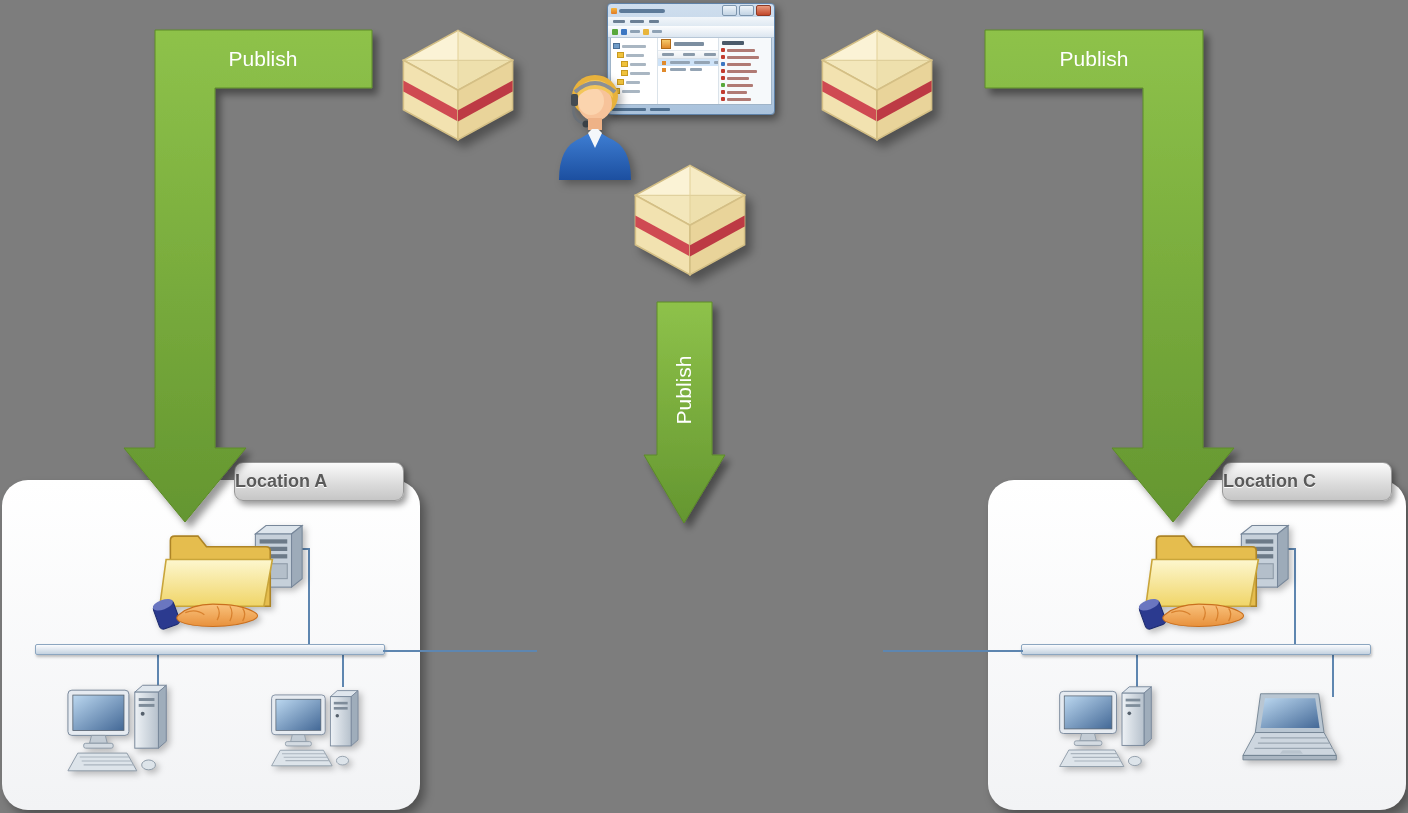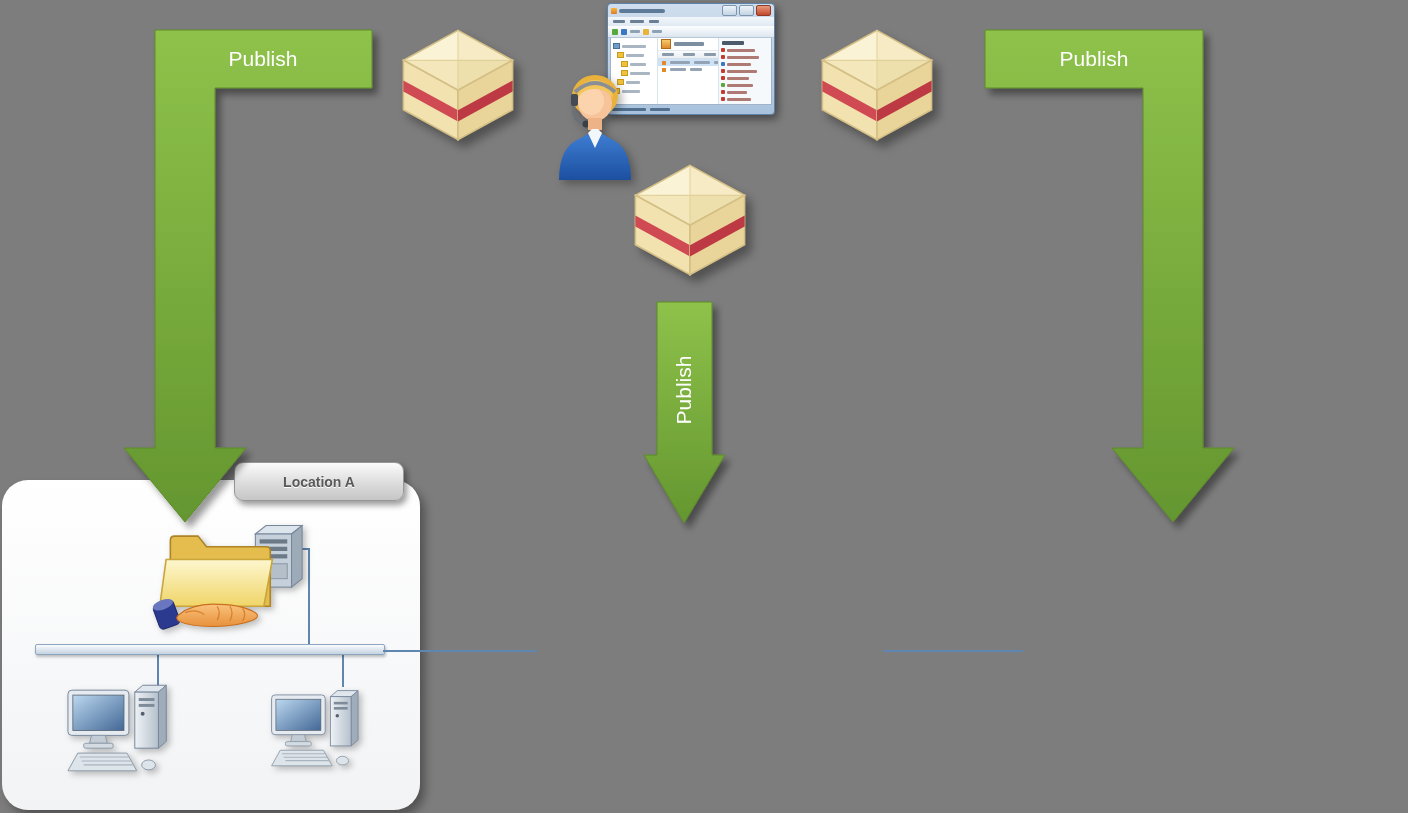--- a/index.html
+++ b/index.html
@@ -8,22 +8,22 @@
 
   
   .location{position:absolute;top:462px;width:420px;height:351px;}
   .loc-a{left:2px;} .loc-b{left:502px;} .loc-c{left:988px;}
   .panel{position:absolute;left:0;top:18px;width:418px;height:330px;border-radius:26px;
          background:linear-gradient(180deg,#ffffff,#f2f3f5);
          box-shadow:5px 6px 10px rgba(0,0,0,0.35);}
   .loc-tab{position:absolute;top:0;width:168px;height:37px;border-radius:9px;
            background:linear-gradient(180deg,#fbfbfb,#dcdcdc 55%,#c6c6c6);
            border:1px solid #979797;box-shadow:3px 4px 6px rgba(0,0,0,0.4);
-           display:flex;align-items:center;justify-content:center;
-           font-size:14px;font-weight:bold;color:#5a5a5a;text-shadow:0 1px 0 #ffffff;}
+           display:flex;align-items:center;justify-content:flex-start;
+           font-size:18px;font-weight:bold;color:#5a5a5a;text-shadow:0 1px 0 #ffffff;}
   .loc-a .loc-tab{left:232px;} .loc-b .loc-tab{left:234px;} .loc-c .loc-tab{left:234px;}
 
   .vline{position:absolute;width:2px;background:#5e86b0;}
   .hline{position:absolute;height:2px;background:#5e86b0;}
   .bus-bar{position:absolute;left:33px;top:182px;width:348px;height:9px;
            background:linear-gradient(180deg,#fbfcfe,#c4d2e0);
            border:1px solid #8ca6c0;border-radius:2px;
            box-shadow:1px 2px 3px rgba(0,0,0,0.25);}
   .bus-gap{position:absolute;top:650px;height:2px;background:#5e86b0;}
 
@@ -201,20 +201,40 @@
       </svg>
     <svg class="comp" style="left:266px;top:226px;" width="104" height="83" viewBox="0 0 120 96">
         <use href="#pc-sym"></use>
       </svg>
     <div class="loc-tab">
       <span>Location A</span>
     </div>
   </div>
 
 
+  <div class="location loc-c">
+    <div class="panel"></div>
+    <div class="hline" style="left:290px;top:86px;width:18px;"></div>
+    <div class="vline" style="left:306px;top:86px;height:98px;"></div>
+    <div class="vline" style="left:148px;top:191px;height:34px;"></div>
+    <div class="vline" style="left:344px;top:191px;height:44px;"></div>
+    <div class="bus-bar"></div>
+    <svg class="fs-icon" width="170" height="119" viewBox="0 0 160 112">
+        <use href="#fs-sym"></use>
+      </svg>
+    <svg class="comp" style="left:68px;top:222px;" width="110" height="88" viewBox="0 0 120 96">
+        <use href="#pc-sym"></use>
+      </svg>
+    <svg class="comp" style="left:246px;top:230px;" width="106" height="74" viewBox="0 0 120 84">
+        <use href="#laptop-sym"></use>
+      </svg>
+    <div class="loc-tab">
+      <span>Location C</span>
+    </div>
+  </div>
 
   <div class="bus-gap" style="left:383px;width:154px;"></div>
   <div class="bus-gap" style="left:883px;width:140px;"></div>
 
   <svg class="arrows" width="1408" height="813" viewBox="0 0 1408 813">
     <defs>
       <filter id="ds" x="-20%" y="-20%" width="140%" height="140%">
         <feDropShadow dx="5" dy="6" stdDeviation="3.5" flood-color="#000000" flood-opacity="0.4"></feDropShadow>
       </filter>
     </defs>

